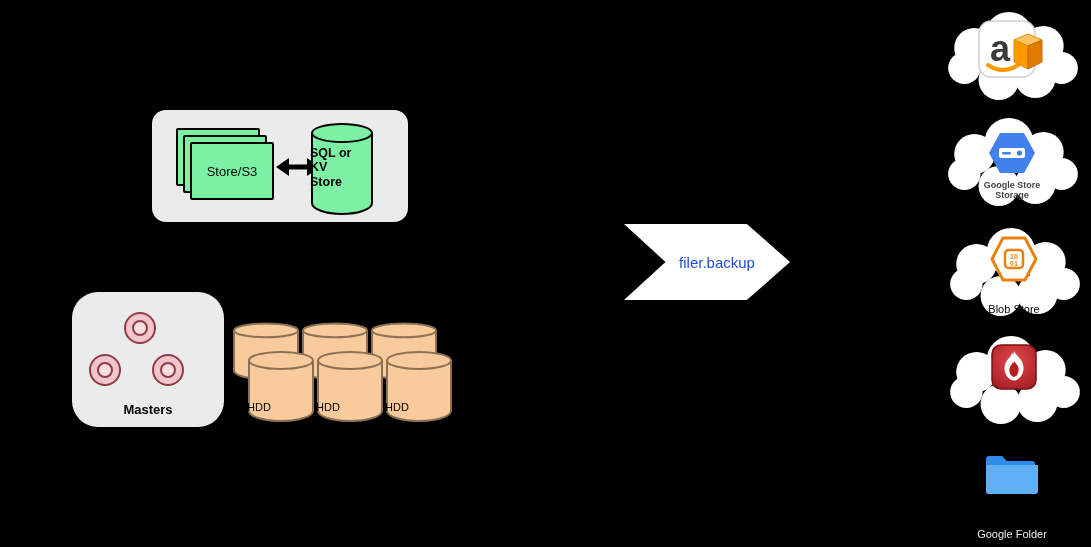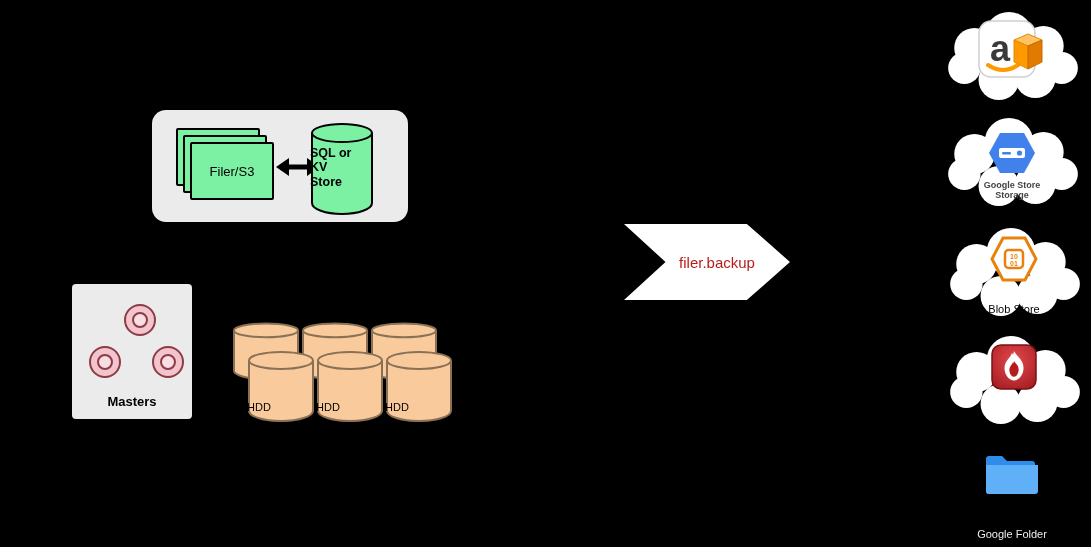--- a/index.html
+++ b/index.html
@@ -36,22 +36,22 @@
     position:absolute; left:0; right:0; 
   }
   .sql-cyl { left:158px; top:12px; width:64px; height:94px; }
   .sql-cyl .cyl-label {
     top:24px; font-weight:bold; font-size:12.5px; line-height:1.15;
     white-space:pre-line;
   }
 
   
   .masters-box {
-    left:72px; top:284px; width:120px; height:135px;
-    background:#ebebeb; border-radius:4px;
+    left:72px; top:292px; width:152px; height:135px;
+    background:#ebebeb; border-radius:26px;
   }
   .donut {
     position:absolute; width:32px; height:32px; border-radius:50%;
     background:#F2C4CD; border:2px solid #8d3b45;
     display:flex; align-items:center; justify-content:center;
   }
   .donut::after {
     content:''; width:12px; height:12px; border-radius:50%;
     background:#F8DEE3; border:2px solid #8d3b45;
   }
@@ -69,21 +69,21 @@
   .hdd-front { height:72px; }
   .hdd .cyl-label { bottom:9px; font-size:11px; }
 
   
   .backup-arrow {
     left:624px; top:224px; width:166px; height:76px;
     background:#fff;
     clip-path: polygon(0% 0%, 74% 0%, 100% 50%, 74% 100%, 0% 100%, 25% 50%);
     display:flex; align-items:center; justify-content:center;
     padding-left:20px;
-    font-size:15px; color:#b91c1c;
+    font-size:15px; color:#1d4ed8;
   }
 
   
   .cloud { width:152px; height:100px; }
   .cloud-svg { position:absolute; inset:0; width:100%; height:100%; }
   .cloud-icon { position:absolute; left:50%; transform:translateX(-50%); }
   .cloud-label {
     position:absolute; left:0; right:0; text-align:center;
     font-size:11px; color:#000;
   }
@@ -106,21 +106,21 @@
     font-size:11px; color:#ededed;
   }
 </style>
 </head>
 <body>
 
 <div class="abs filer-box">
   <div class="stack-rect stack-back"></div>
   <div class="stack-rect stack-mid"></div>
   <div class="stack-rect stack-front">
-    <span>Filer/S3</span>
+    <span>Store/S3</span>
   </div>
 
   <svg class="dbl-arrow" width="44" height="26" viewBox="0 0 44 26">
     <path d="M10 13 H34" stroke="#000" stroke-width="5"></path>
     <polygon points="0,13 13,4 13,22" fill="#000"></polygon>
     <polygon points="44,13 31,4 31,22" fill="#000"></polygon>
   </svg>
 
   <div class="cylinder sql-cyl">
     <svg viewBox="0 0 64 94" preserveAspectRatio="none">

